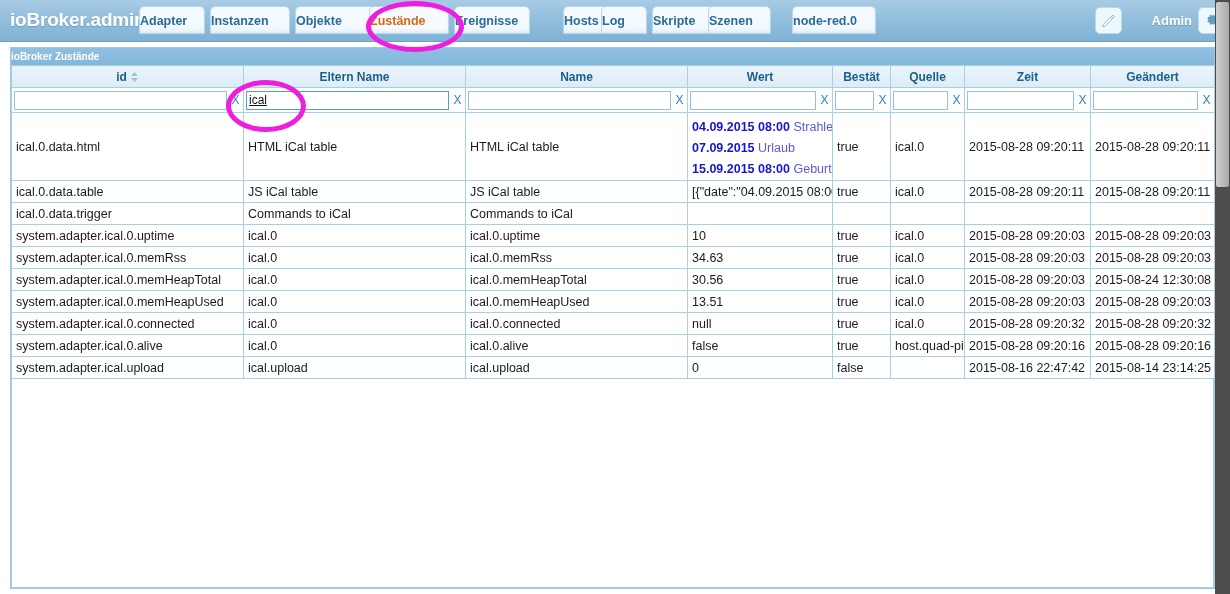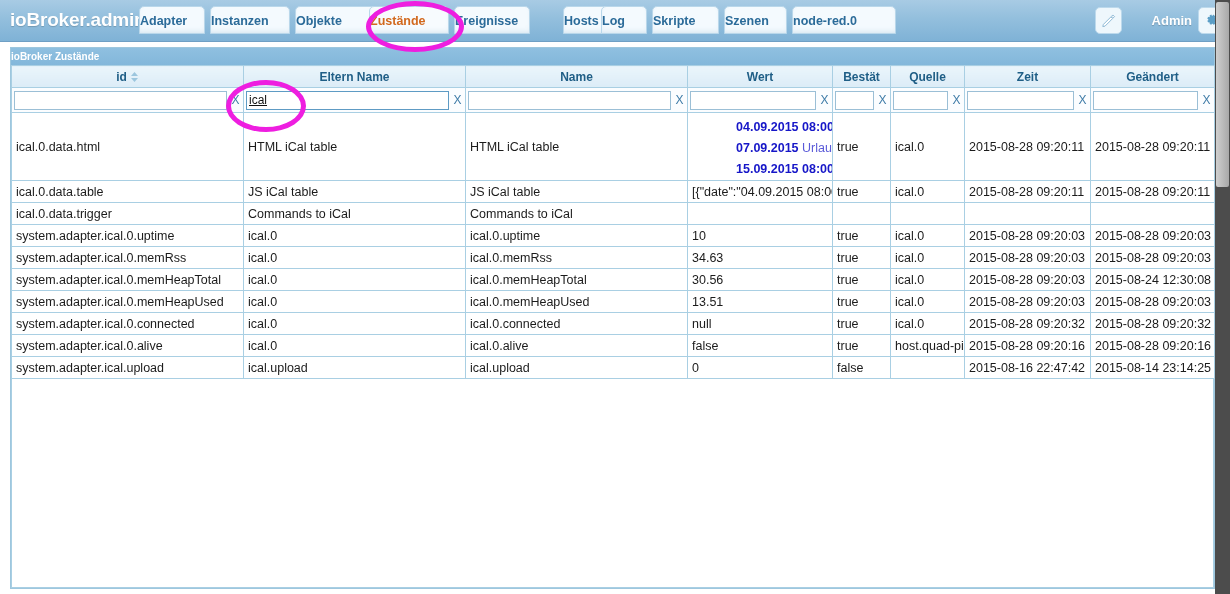--- a/index.html
+++ b/index.html
@@ -182,21 +182,21 @@
     vertical-align: middle;
     white-space: nowrap;
     overflow: hidden;
     background: #ffffff;
   }
   #grid tbody tr.tall td { height: 67px; vertical-align: middle; }
   #grid tbody tr.tall td.wert-cell { vertical-align: top; padding-top: 4px; }
 
   .wert-lines { line-height: 21px; }
   .wert-line  { color: #3b3bd0; font-size: 12.5px; white-space: nowrap; }
-  .wert-line b { font-weight: bold; color: #1616c8; margin-left: 44px; }
+  .wert-line b { font-weight: bold; color: #1616c8; }
   .wert-line span.ev { color: #5a5ad8; }
 
   
   #filler {
     position: absolute;
     left: 0;
     top: 0;
     width: 1203px;
     background: #ffffff;
     border-left: 1px solid #a9cfe3;
@@ -236,22 +236,22 @@
   <div id="brand">ioBroker.admin</div>
 
   <div class="tab" id="tab-0" style="left: 139px; width: 66px;"><span>Adapter</span></div>
   <div class="tab" id="tab-1" style="left: 210px; width: 80px;"><span>Instanzen</span></div>
   <div class="tab" id="tab-2" style="left: 295px; width: 89px;"><span>Objekte</span></div>
   <div class="tab active" id="tab-3" style="left: 369px; width: 80px;"><span>Zustände</span></div>
   <div class="tab" id="tab-4" style="left: 454px; width: 76px;"><span>Ereignisse</span></div>
   <div class="tab" id="tab-5" style="left: 543px; width: 53px; margin-left: 20px;"><span>Hosts</span></div>
   <div class="tab" id="tab-6" style="left: 601px; width: 46px;"><span>Log</span></div>
   <div class="tab" id="tab-7" style="left: 652px; width: 67px;"><span>Skripte</span></div>
-  <div class="tab" id="tab-8" style="left: 724px; width: 63px;"><span>Szenen</span></div>
-  <div class="tab" id="tab-9" style="left: 792px; width: 104px;"><span>node-red.0</span></div>
+  <div class="tab" id="tab-8" style="left: 708px; width: 63px;"><span>Szenen</span></div>
+  <div class="tab" id="tab-9" style="left: 792px; width: 84px;"><span>node-red.0</span></div>
 
   <div class="icon-btn" id="edit-btn">
     <svg width="15" height="15" viewBox="0 0 16 16">
       <path d="M2.5 12.2 L10.6 4.1 L12.4 5.9 L4.3 14 L1.9 14.4 Z" fill="#ffffff" stroke="#6ea4c8" stroke-width="0.8"></path>
       <path d="M11.3 3.4 L12.6 2.1 L14.4 3.9 L13.1 5.2 Z" fill="#ffffff" stroke="#6ea4c8" stroke-width="0.8"></path>
     </svg>
   </div>
 
   <div id="user-label">Admin</div>
 

